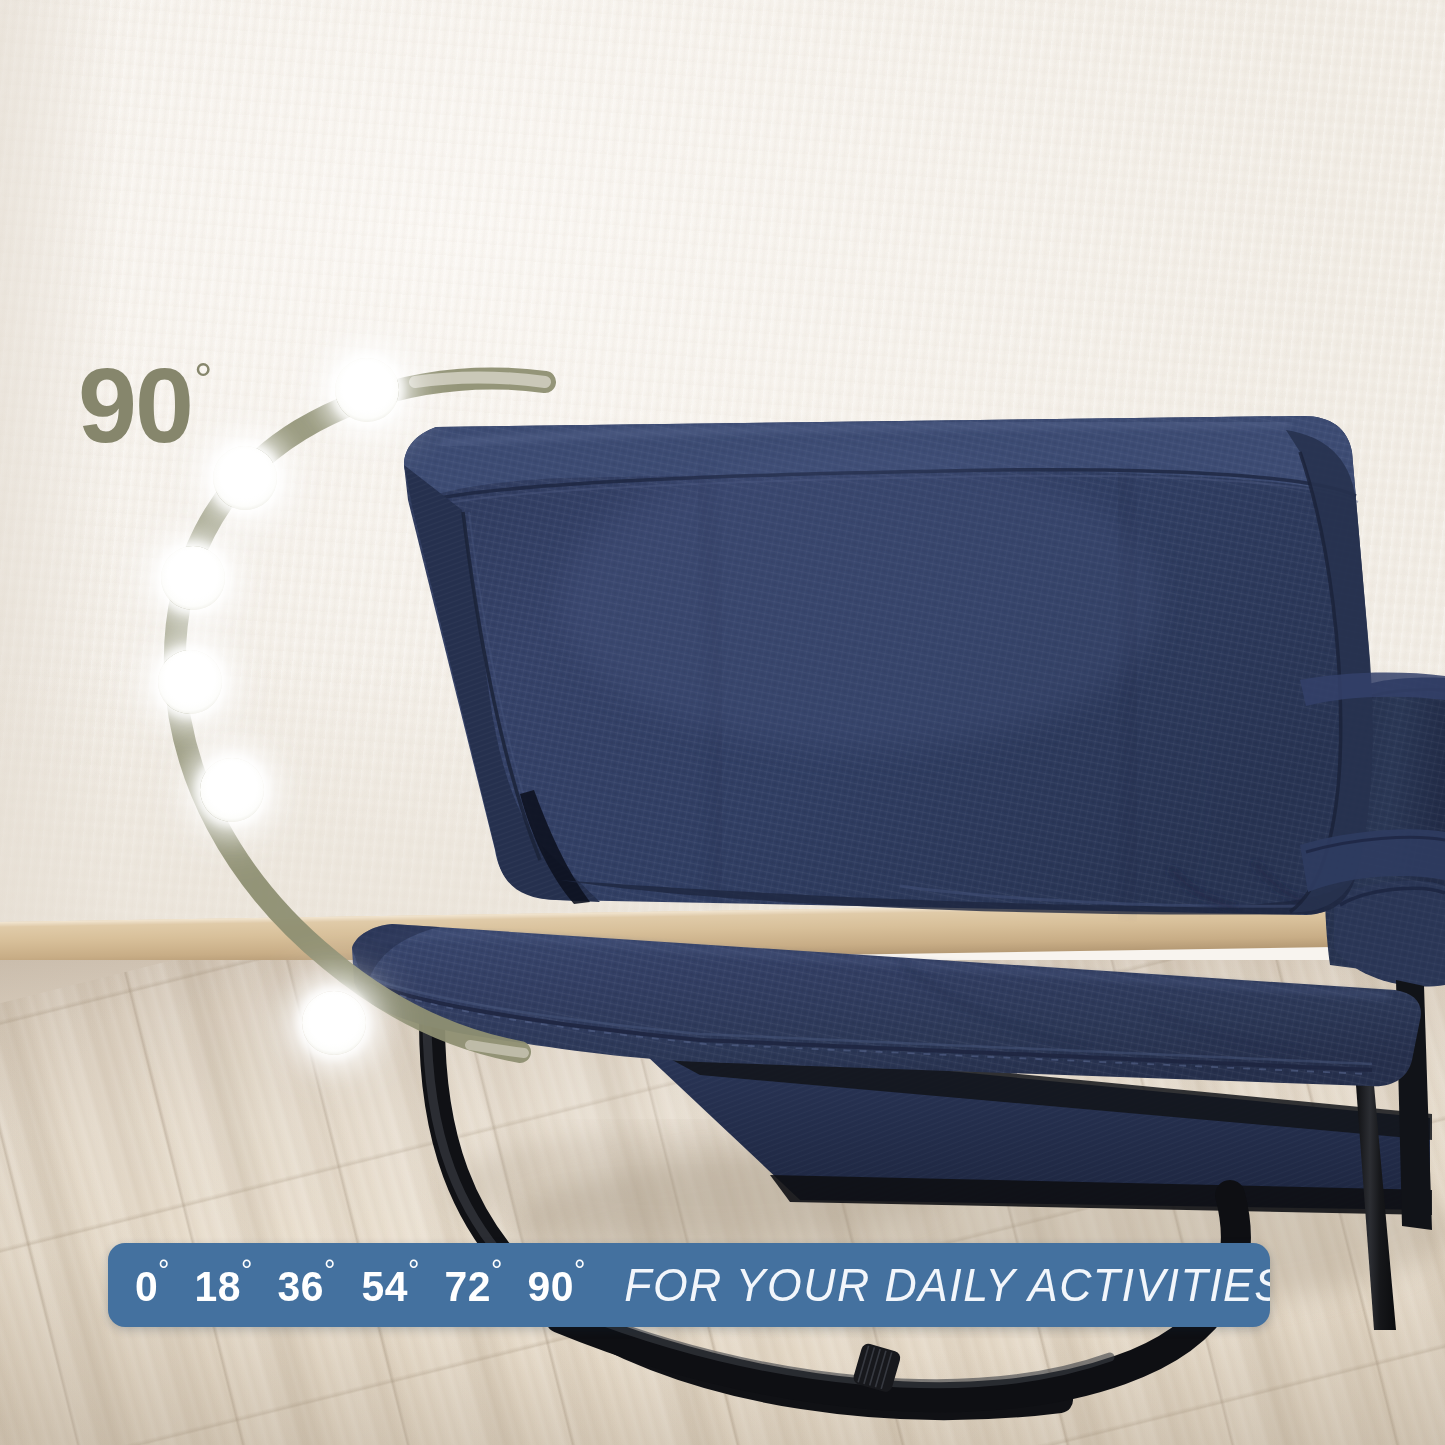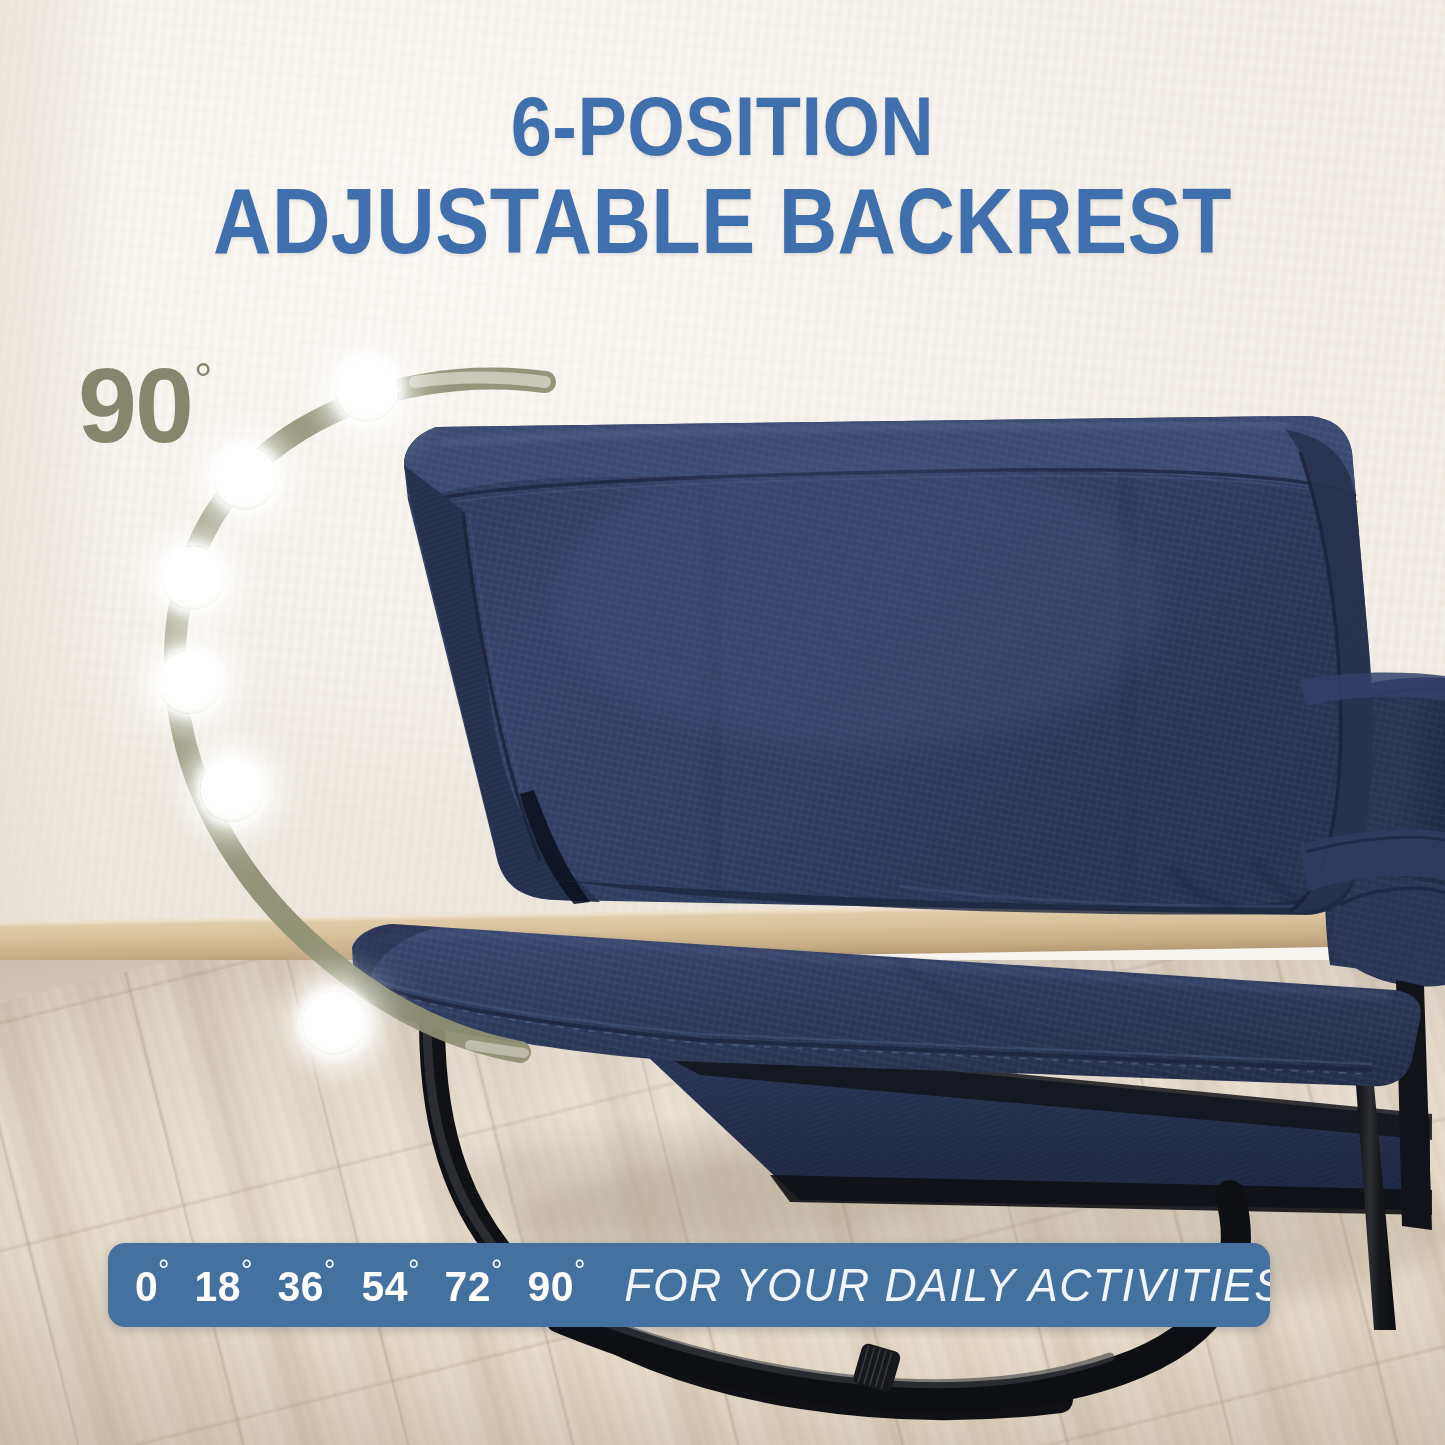--- a/index.html
+++ b/index.html
@@ -469,24 +469,20 @@
   <div class="dot" style="left:213px; top:446px;"></div>
   <div class="dot" style="left:161px; top:546px;"></div>
   <div class="dot" style="left:158px; top:650px;"></div>
   <div class="dot" style="left:200px; top:758px;"></div>
   <div class="dot" style="left:302px; top:991px;"></div>
 
   <div class="deg90">
     <span>90</span><span class="sup">°</span>
   </div>
 
-  <div class="headline">
-    <span class="l1">6-POSITION</span>
-    <span class="l2">ADJUSTABLE  BACKREST</span>
-  </div>
 
   <div class="banner">
     <div class="banner-angles">
       <span class="ang"><span>0</span><span class="d">°</span></span>
       <span class="ang"><span>18</span><span class="d">°</span></span>
       <span class="ang"><span>36</span><span class="d">°</span></span>
       <span class="ang"><span>54</span><span class="d">°</span></span>
       <span class="ang"><span>72</span><span class="d">°</span></span>
       <span class="ang"><span>90</span><span class="d">°</span></span>
     </div>

